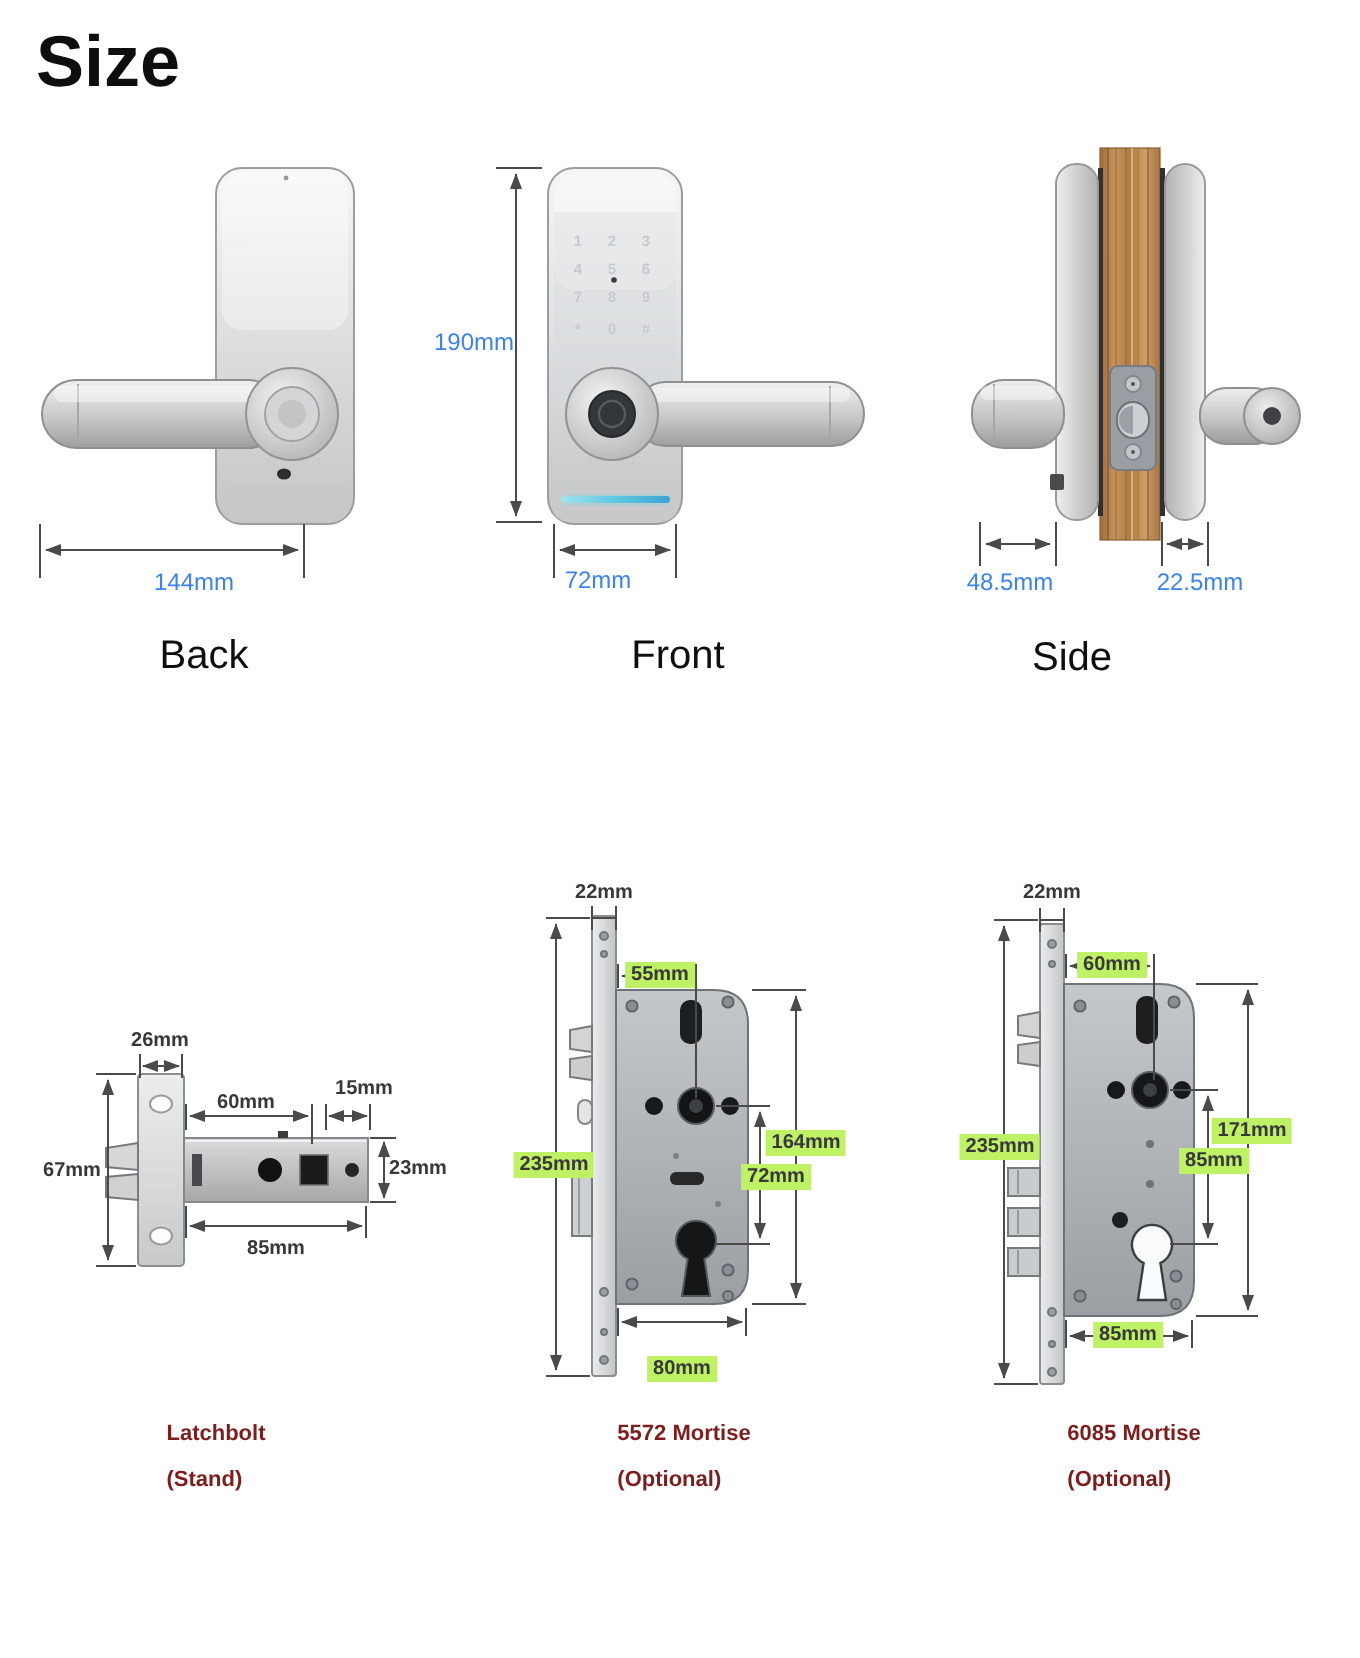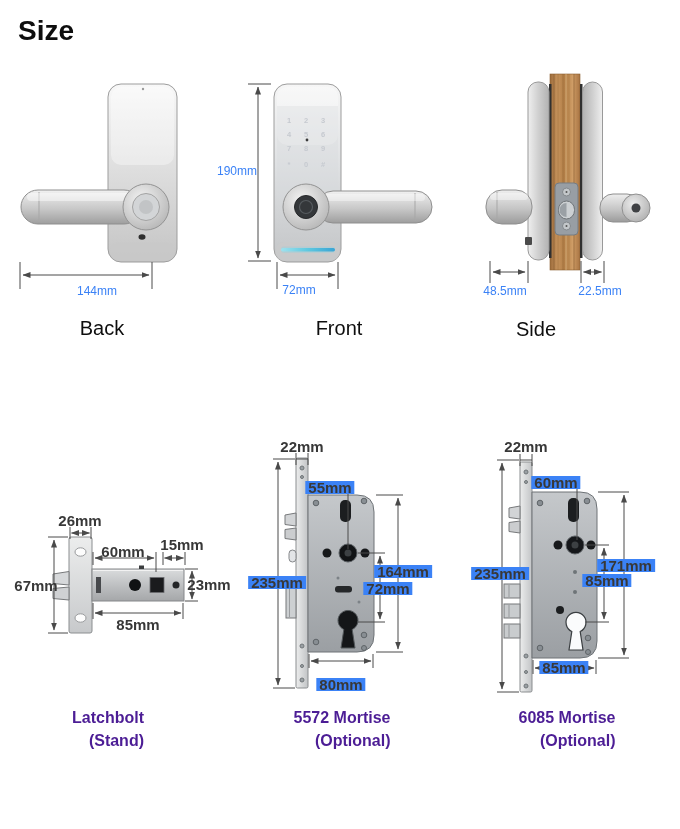--- a/index.html
+++ b/index.html
@@ -1,24 +1,24 @@
 <!DOCTYPE html>
 <html><head>
 <meta charset="utf-8">
 <style>
   *{margin:0;padding:0;box-sizing:border-box}
   html,body{background:#fff}
   body{font-family:"Liberation Sans","DejaVu Sans",sans-serif;color:#111}
   .page{position:relative;width:680px;height:829px;background:#fff;overflow:hidden}
-  .heading{position:absolute;font-size:28px;font-weight:700;color:#0e0e0e;line-height:30px}
+  .heading{position:absolute;font-size:36px;font-weight:700;color:#0e0e0e;line-height:30px}
   .dim{position:absolute;transform:translateX(-50%);font-size:12px;color:#3b82f6;white-space:nowrap;line-height:14px;z-index:5}
-  .dim.m{font-size:15px;font-weight:700;color:#383838;line-height:13px}
-  .dim.bg{background:#3b82f6;padding:0 3px}
+  .dim.m{font-size:10px;font-weight:700;color:#383838;line-height:13px}
+  .dim.bg{background:#bef264;padding:0 3px}
   .view-label{position:absolute;transform:translateX(-50%);font-size:20px;font-weight:400;color:#0e0e0e;white-space:nowrap;z-index:5}
-  .m-title{position:absolute;transform:translateX(-50%);text-align:right;font-size:16px;font-weight:700;color:#4c1d95;line-height:23px;white-space:nowrap;z-index:5}
+  .m-title{position:absolute;transform:translateX(-50%);text-align:left;font-size:11px;font-weight:700;color:#7f1d1d;line-height:23px;white-space:nowrap;z-index:5}
   .footer-note{position:absolute;transform:translateX(-50%);font-size:16.5px;font-weight:700;white-space:nowrap;color:#1f6fe5;cursor:pointer;z-index:5}
   svg.art{position:absolute;display:block;z-index:1}
   svg.dims{position:absolute;left:0;top:0;z-index:3;pointer-events:none}
 </style>
 </head>
 <body>
 
 <div class="page">
 
   <div class="heading" style="left:18px;top:16px">Size</div>

